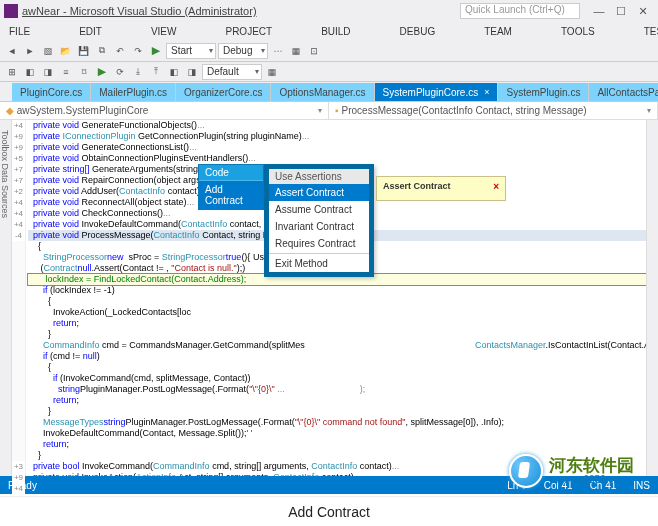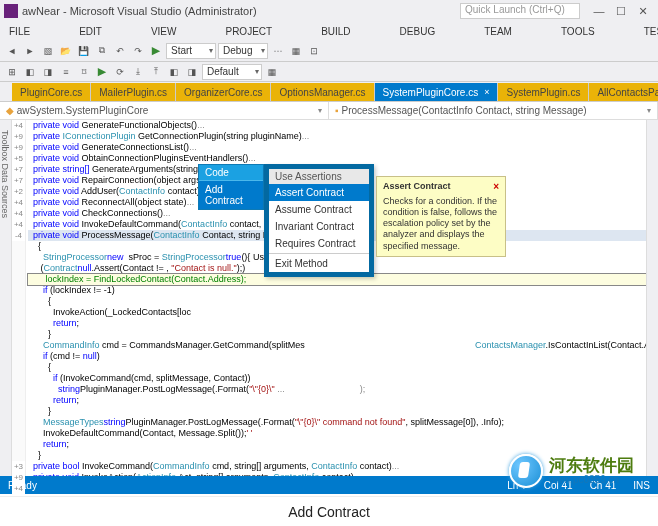--- a/index.html
+++ b/index.html
@@ -1,36 +1,36 @@
 <!DOCTYPE html>
 <html><head>
 <meta charset="utf-8">
 <style>
 * { margin: 0; padding: 0; box-sizing: border-box; font-family: "Segoe UI", Tahoma, sans-serif; }
 body { width: 658px; height: 526px; background: #fff; font-size: 10px; overflow: hidden; position: relative; }
 
 .titlebar { height: 22px; background: #efeff2; display: flex; align-items: center; padding: 0 4px; color: #444; font-size: 11px; }
 .titlebar .vsicon { width: 14px; height: 14px; background: #68217a; margin-right: 4px; }
-.titlebar .ttl { flex: 1; }
+.titlebar .ttl { flex: 1; text-decoration: underline; }
 .titlebar .qlaunch { width: 120px; height: 16px; border: 1px solid #ccc; background: #fff; font-size: 10px; padding: 0 4px; color: #999; margin-right: 8px; }
 .titlebar .winbtn { width: 22px; text-align: center; font-size: 11px; color: #555; }
 
 .menubar { height: 18px; background: #efeff2; display: flex; align-items: center; padding: 0 4px; font-size: 10px; color: #333; gap: 39px; }
 .menubar span { padding: 0 5px; }
 .menubar .signin { margin-left: auto; padding-right: 6px; }
 
 .toolbar { height: 22px; background: #efeff2; border-bottom: 1px solid #ccc; display: flex; align-items: center; padding: 0 4px; gap: 2px; }
 .tbtn { width: 16px; height: 16px; border: 1px solid transparent; display: flex; align-items: center; justify-content: center; font-size: 9px; color: #555; }
 .tbtn.green { color: #388a34; font-size: 11px; }
 .tdrop { height: 16px; border: 1px solid #ccc; background: #fff; font-size: 10px; padding: 0 12px 0 4px; color: #333; min-width: 50px; display: flex; align-items: center; position: relative; }
 .tdrop::after { content: "▾"; position: absolute; right: 2px; font-size: 8px; color: #666; }
 .toolbar2 { height: 20px; background: #efeff2; border-bottom: 1px solid #ccc; display: flex; align-items: center; padding: 0 4px; gap: 2px; }
 
 .tabstrip { height: 20px; background: #efeff2; display: flex; align-items: flex-end; padding-left: 12px; border-bottom: 1px solid #ccc; }
-.tab { height: 18px; padding: 2px 8px; font-size: 10px; background: #eab308; color: #444; border-right: 1px solid #ccc; display: flex; align-items: center; }
+.tab { height: 18px; padding: 2px 8px; font-size: 10px; background: #7dd3fc; color: #444; border-right: 1px solid #ccc; display: flex; align-items: center; }
 .tab.active { background: #007acc; color: #fff; }
 .tab .x { margin-left: 6px; font-size: 9px; }
 
 .navbar { height: 18px; background: #fff; border-bottom: 1px solid #ddd; display: flex; font-size: 10px; }
 .navbar .nd { flex: 1; padding: 2px 6px; border-right: 1px solid #ddd; color: #555; display: flex; align-items: center; }
 .navbar .nd::after { content: "▾"; margin-left: auto; font-size: 8px; color: #888; }
 .navbar .ic { color: #e8a33d; margin-right: 3px; }
 
 .editor-wrap { display: flex; height: 356px; position: relative; }
 .leftrail { width: 12px; background: #efeff2; border-right: 1px solid #ddd; }
@@ -236,21 +236,20 @@
     </div>
   <div class="sep"></div>
   <div class="pi">Exit Method</div>
 </div>
 
 <div class="tooltip">
   <div class="tth">
       <span>Assert Contract</span>
       <span class="ttc">×</span>
     </div>
-  <div>Checks for a condition. If the condition is false, follows the escalation policy set by the analyzer and displays the specified message.</div>
 </div>
 
 <div class="zoom">100 %</div>
 
 <div class="statusbar">
   <div>Ready</div>
   <div class="sc">
     <div>Ln ?</div>
     <div>Col 41</div>
     <div>Ch 41</div>

